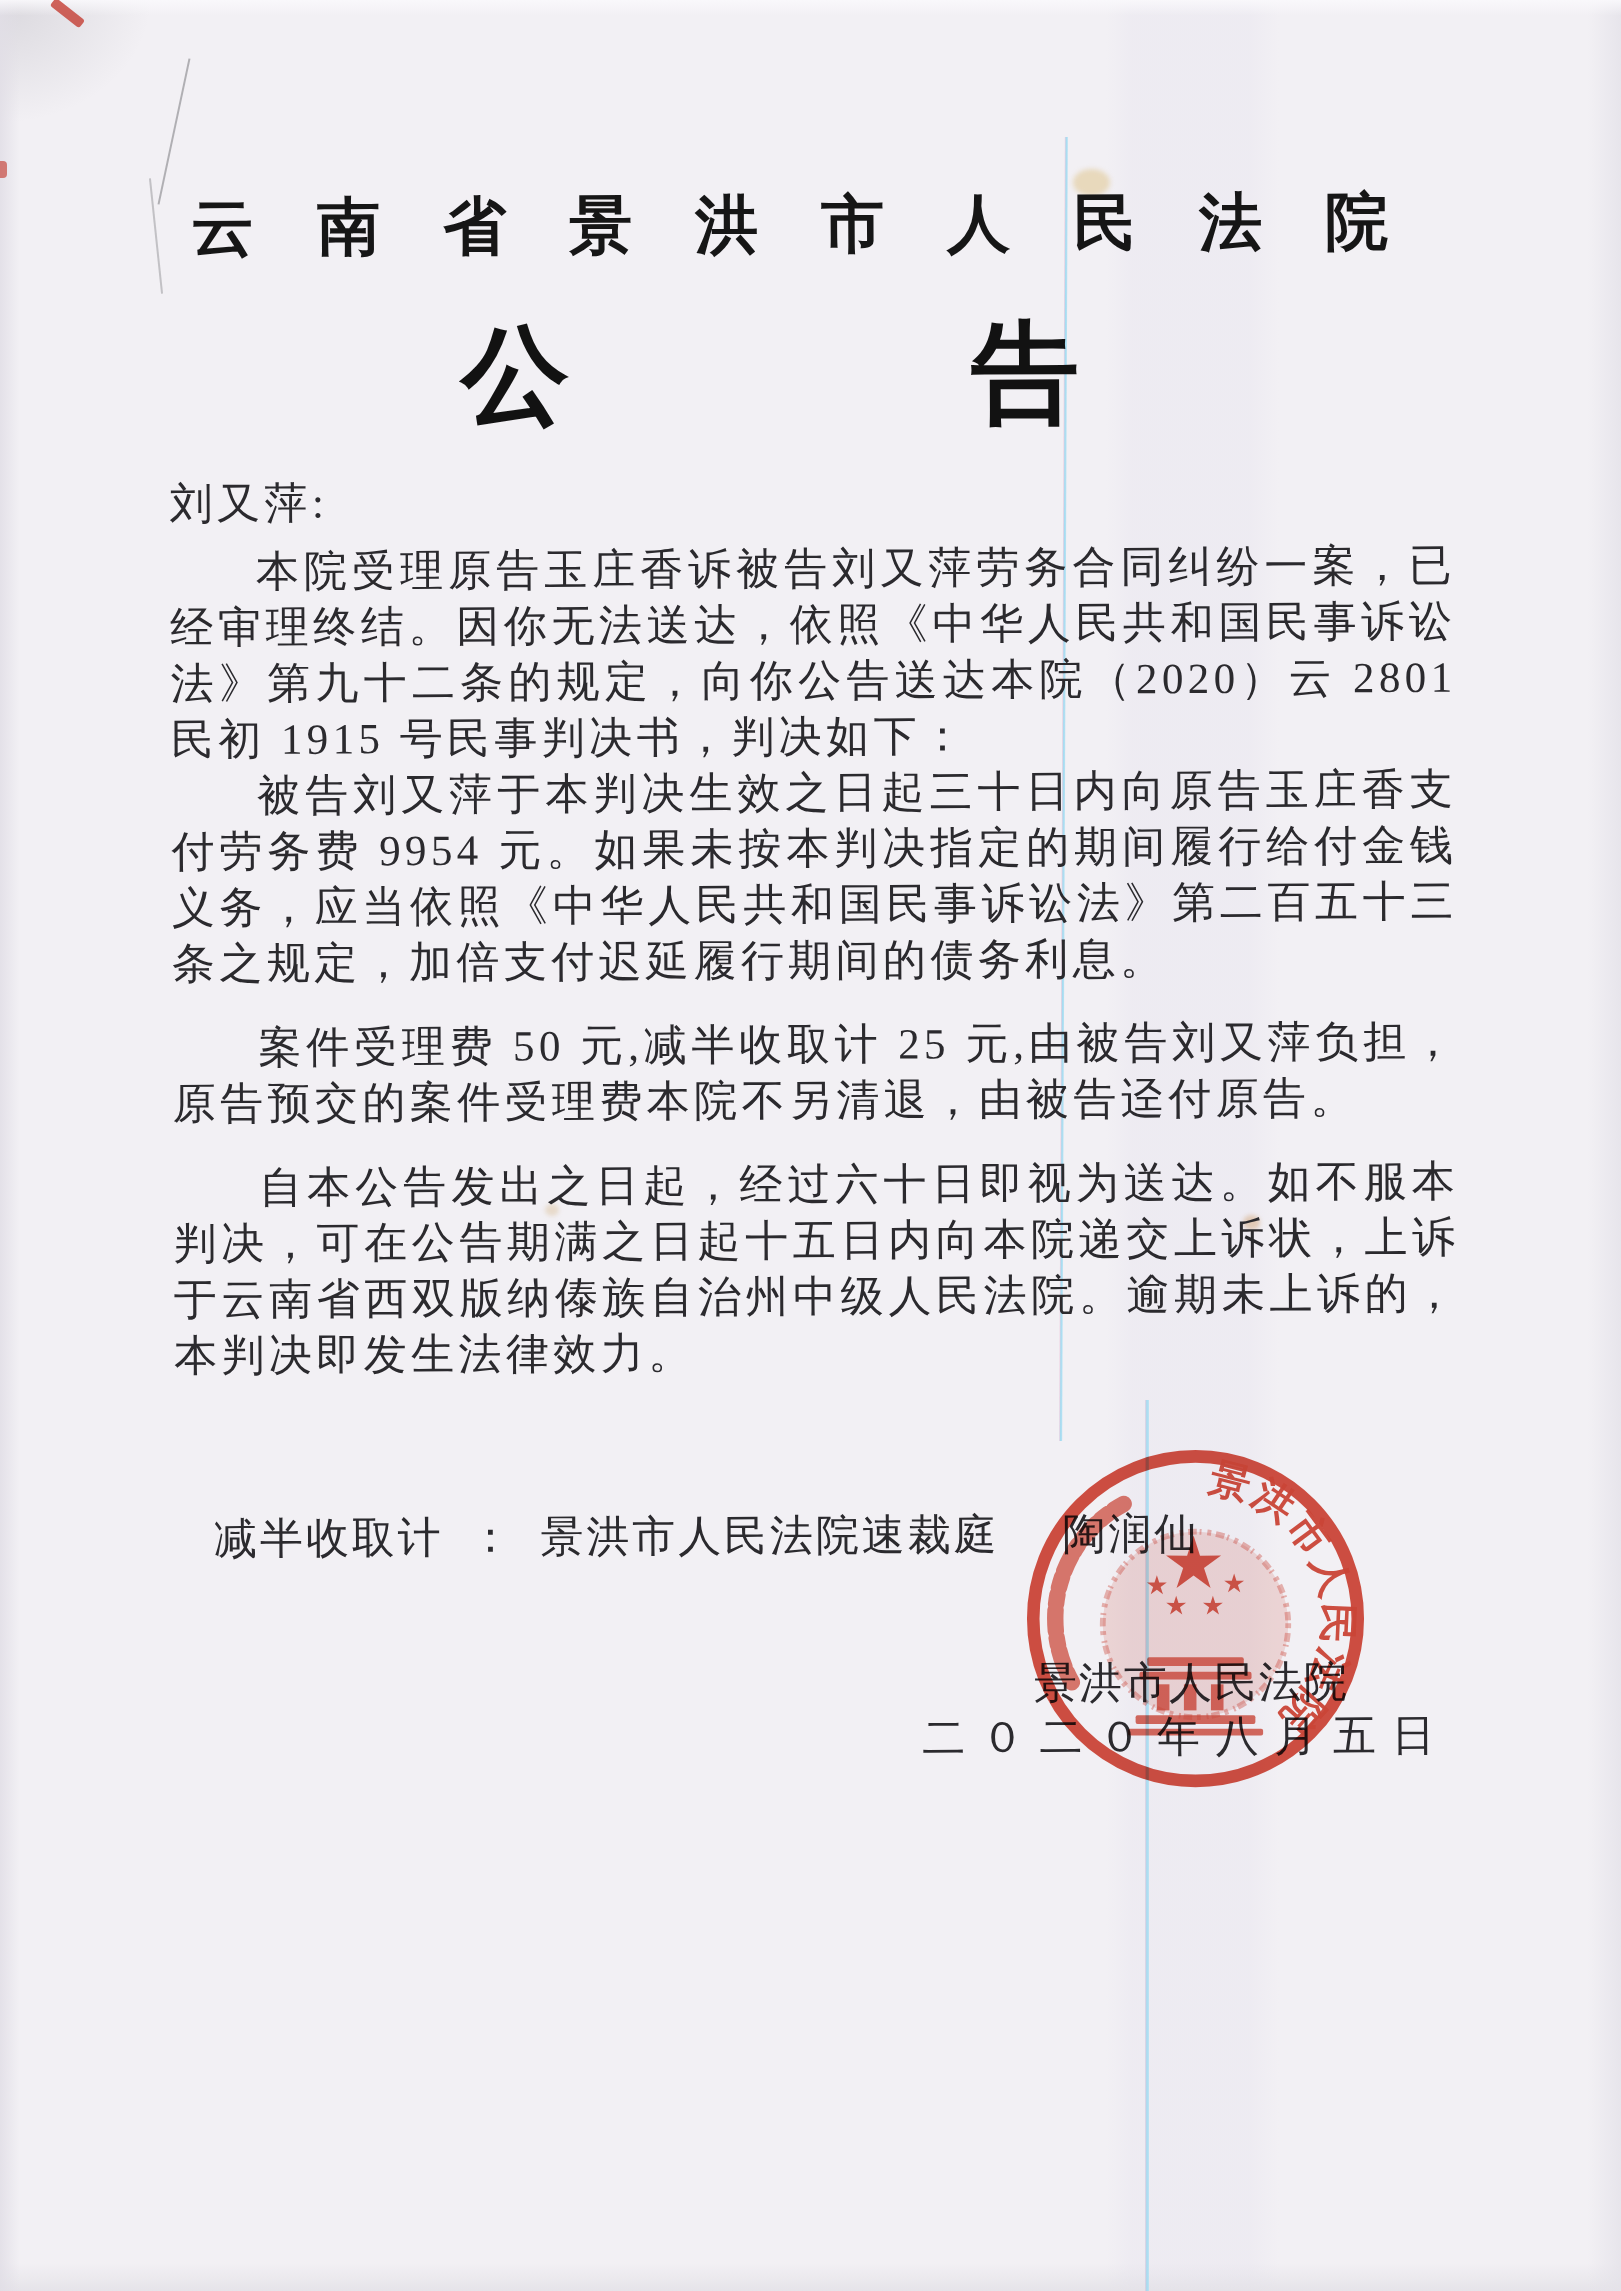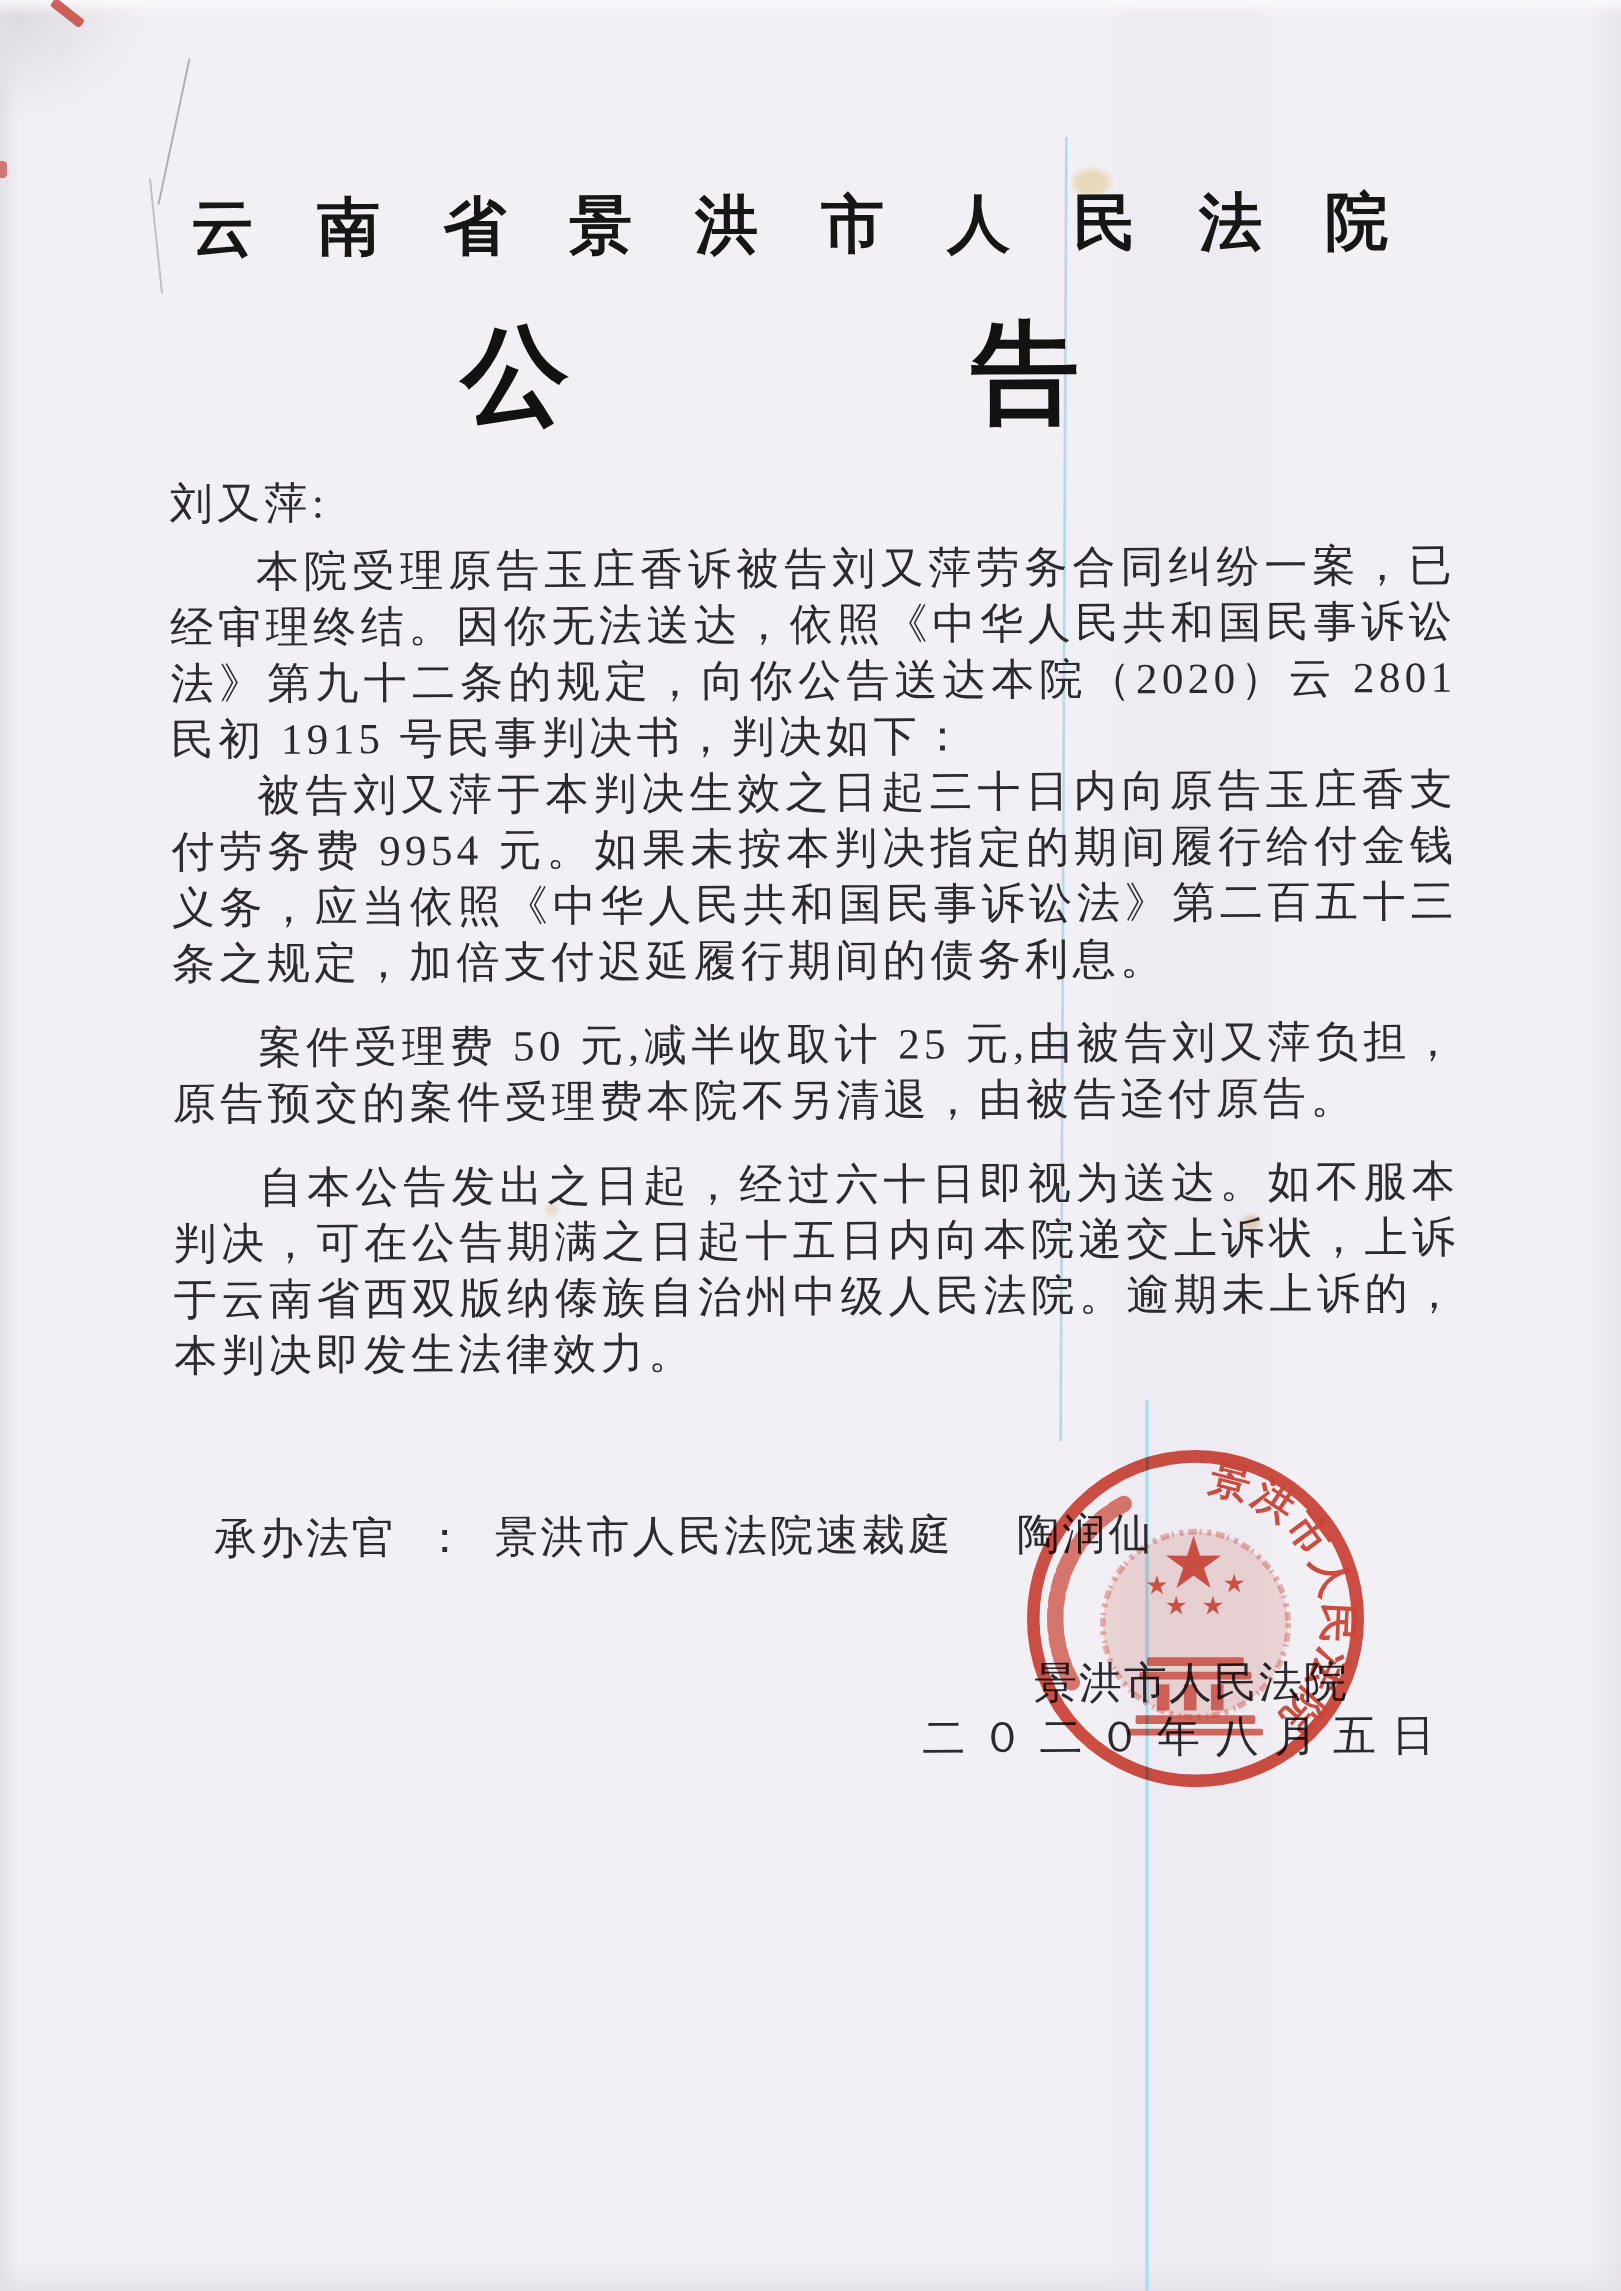--- a/index.html
+++ b/index.html
@@ -121,21 +121,21 @@
 
     <div class="doc-body">
       <p class="salutation">刘又萍:</p>
       <p class="indent mt-sm">本院受理原告玉庄香诉被告刘又萍劳务合同纠纷一案，已经审理终结。因你无法送达，依照《中华人民共和国民事诉讼法》第九十二条的规定，向你公告送达本院（2020）云 2801 民初 1915 号民事判决书，判决如下：</p>
       <p class="indent">被告刘又萍于本判决生效之日起三十日内向原告玉庄香支付劳务费 9954 元。如果未按本判决指定的期间履行给付金钱义务，应当依照《中华人民共和国民事诉讼法》第二百五十三条之规定，加倍支付迟延履行期间的债务利息。</p>
       <p class="indent mt-lg">案件受理费 50 元,减半收取计 25 元,由被告刘又萍负担，原告预交的案件受理费本院不另清退，由被告迳付原告。</p>
       <p class="indent mt-lg">自本公告发出之日起，经过六十日即视为送达。如不服本判决，可在公告期满之日起十五日内向本院递交上诉状，上诉于云南省西双版纳傣族自治州中级人民法院。逾期未上诉的，本判决即发生法律效力。</p>
     </div>
 
     <div class="judge-line">
-      <span>承办法官</span><span class="gap-sm"></span><span>：</span><span class="gap-sm"></span><span>景洪市人民法院速裁庭</span><span class="gap-lg"></span><span>陶润仙</span>
+      <span>减半收取计</span><span class="gap-sm"></span><span>：</span><span class="gap-sm"></span><span>景洪市人民法院速裁庭</span><span class="gap-lg"></span><span>陶润仙</span>
     </div>
 
     <div class="sign-court">景洪市人民法院</div>
     <div class="sign-date">二０二０年八月五日</div>
 
   </div>
 
   <svg class="seal" viewBox="0 0 380 380" xmlns="http://www.w3.org/2000/svg">
     <defs>
       <path id="star" d="M0,-30 L6.7,-9.2 L28.5,-9.3 L10.8,3.5 L17.6,24.3 L0,11.4 L-17.6,24.3 L-10.8,3.5 L-28.5,-9.3 L-6.7,-9.2 Z"></path>

